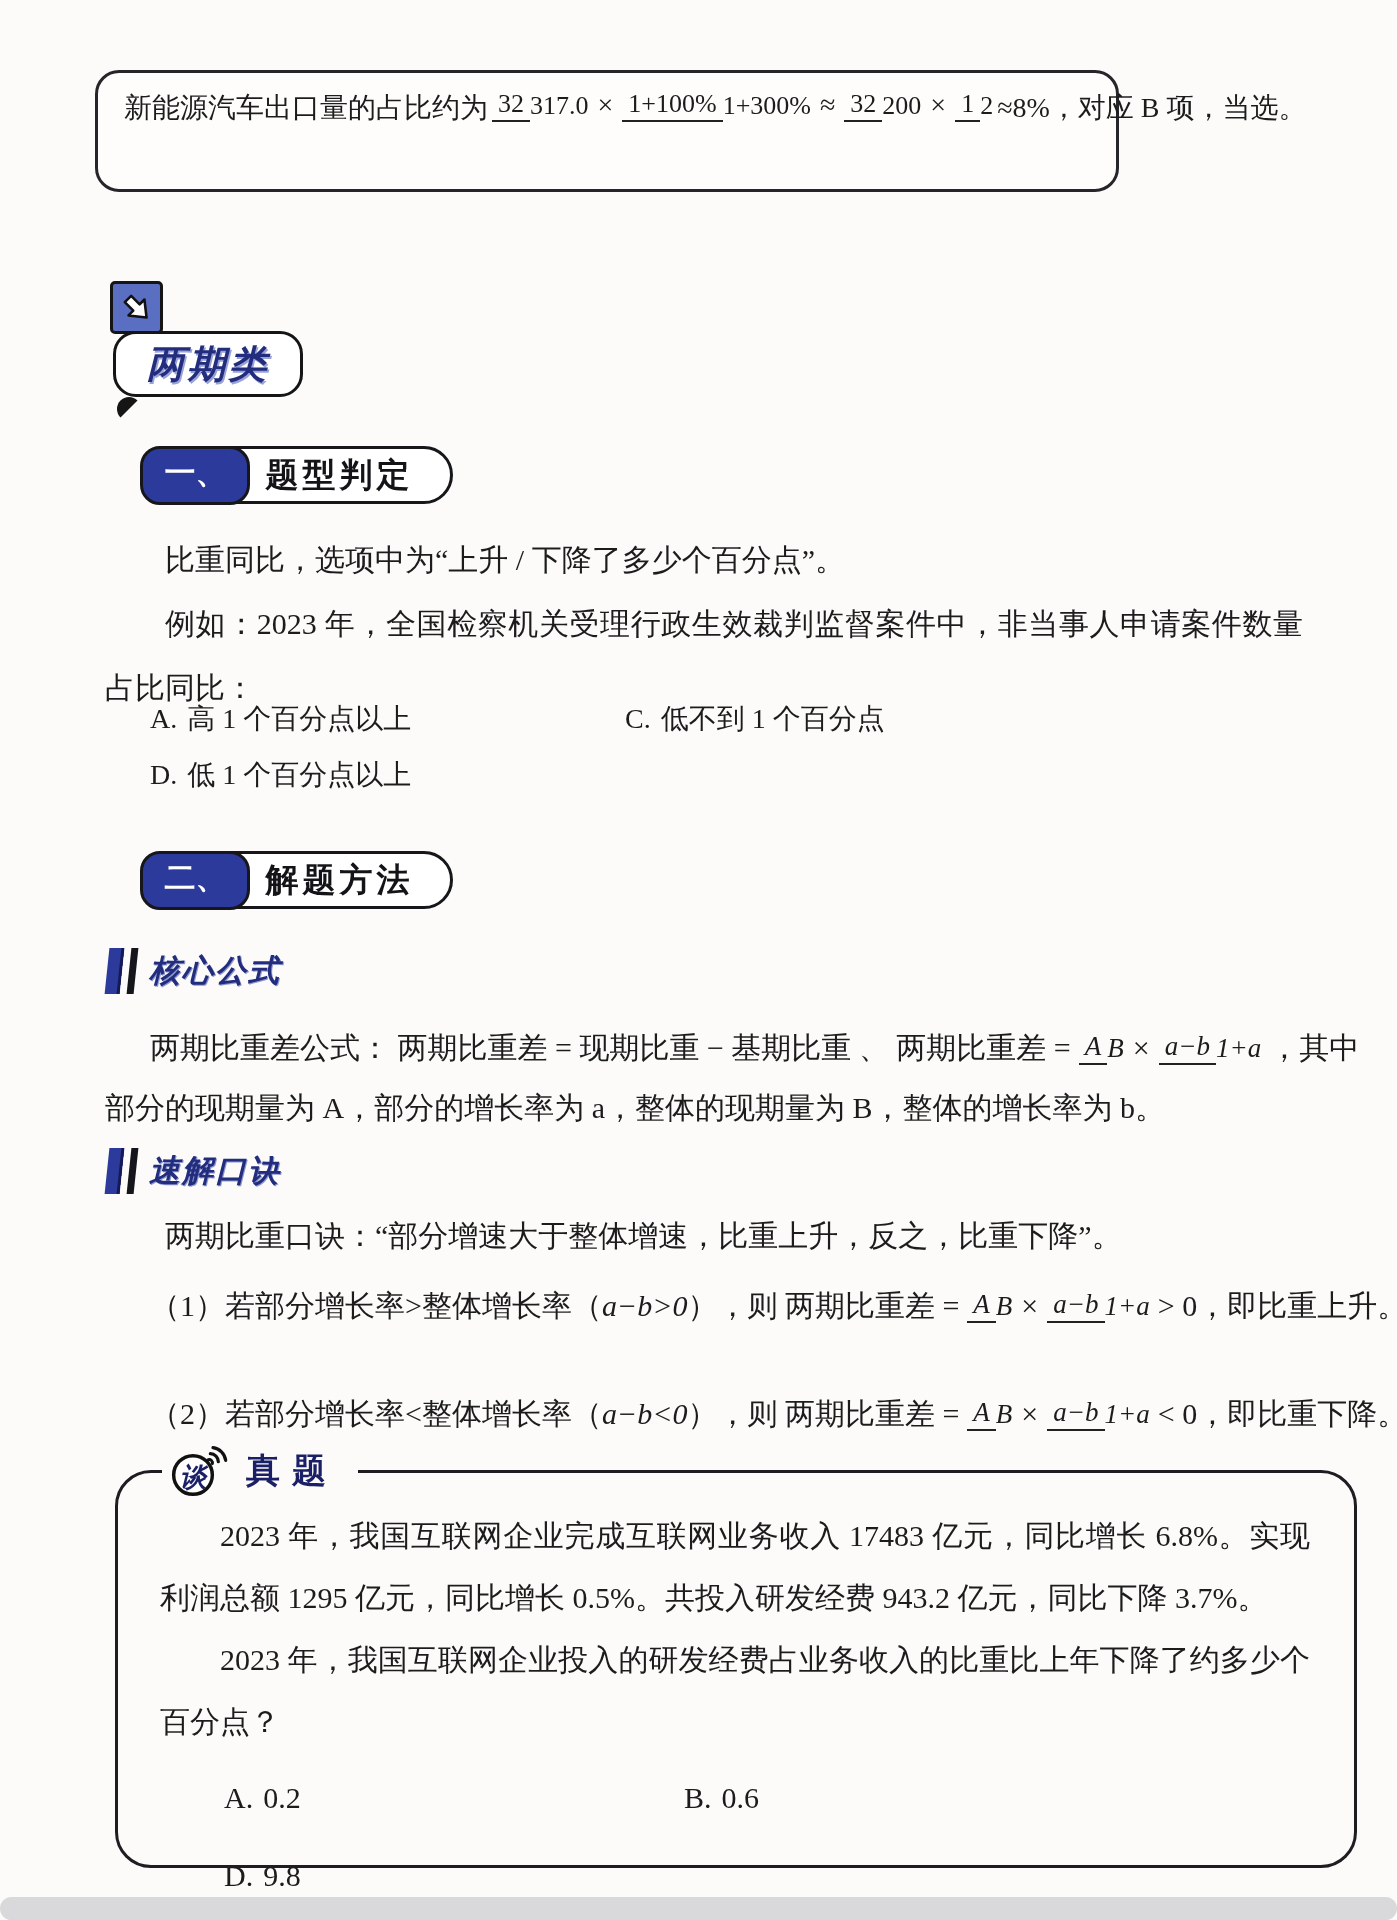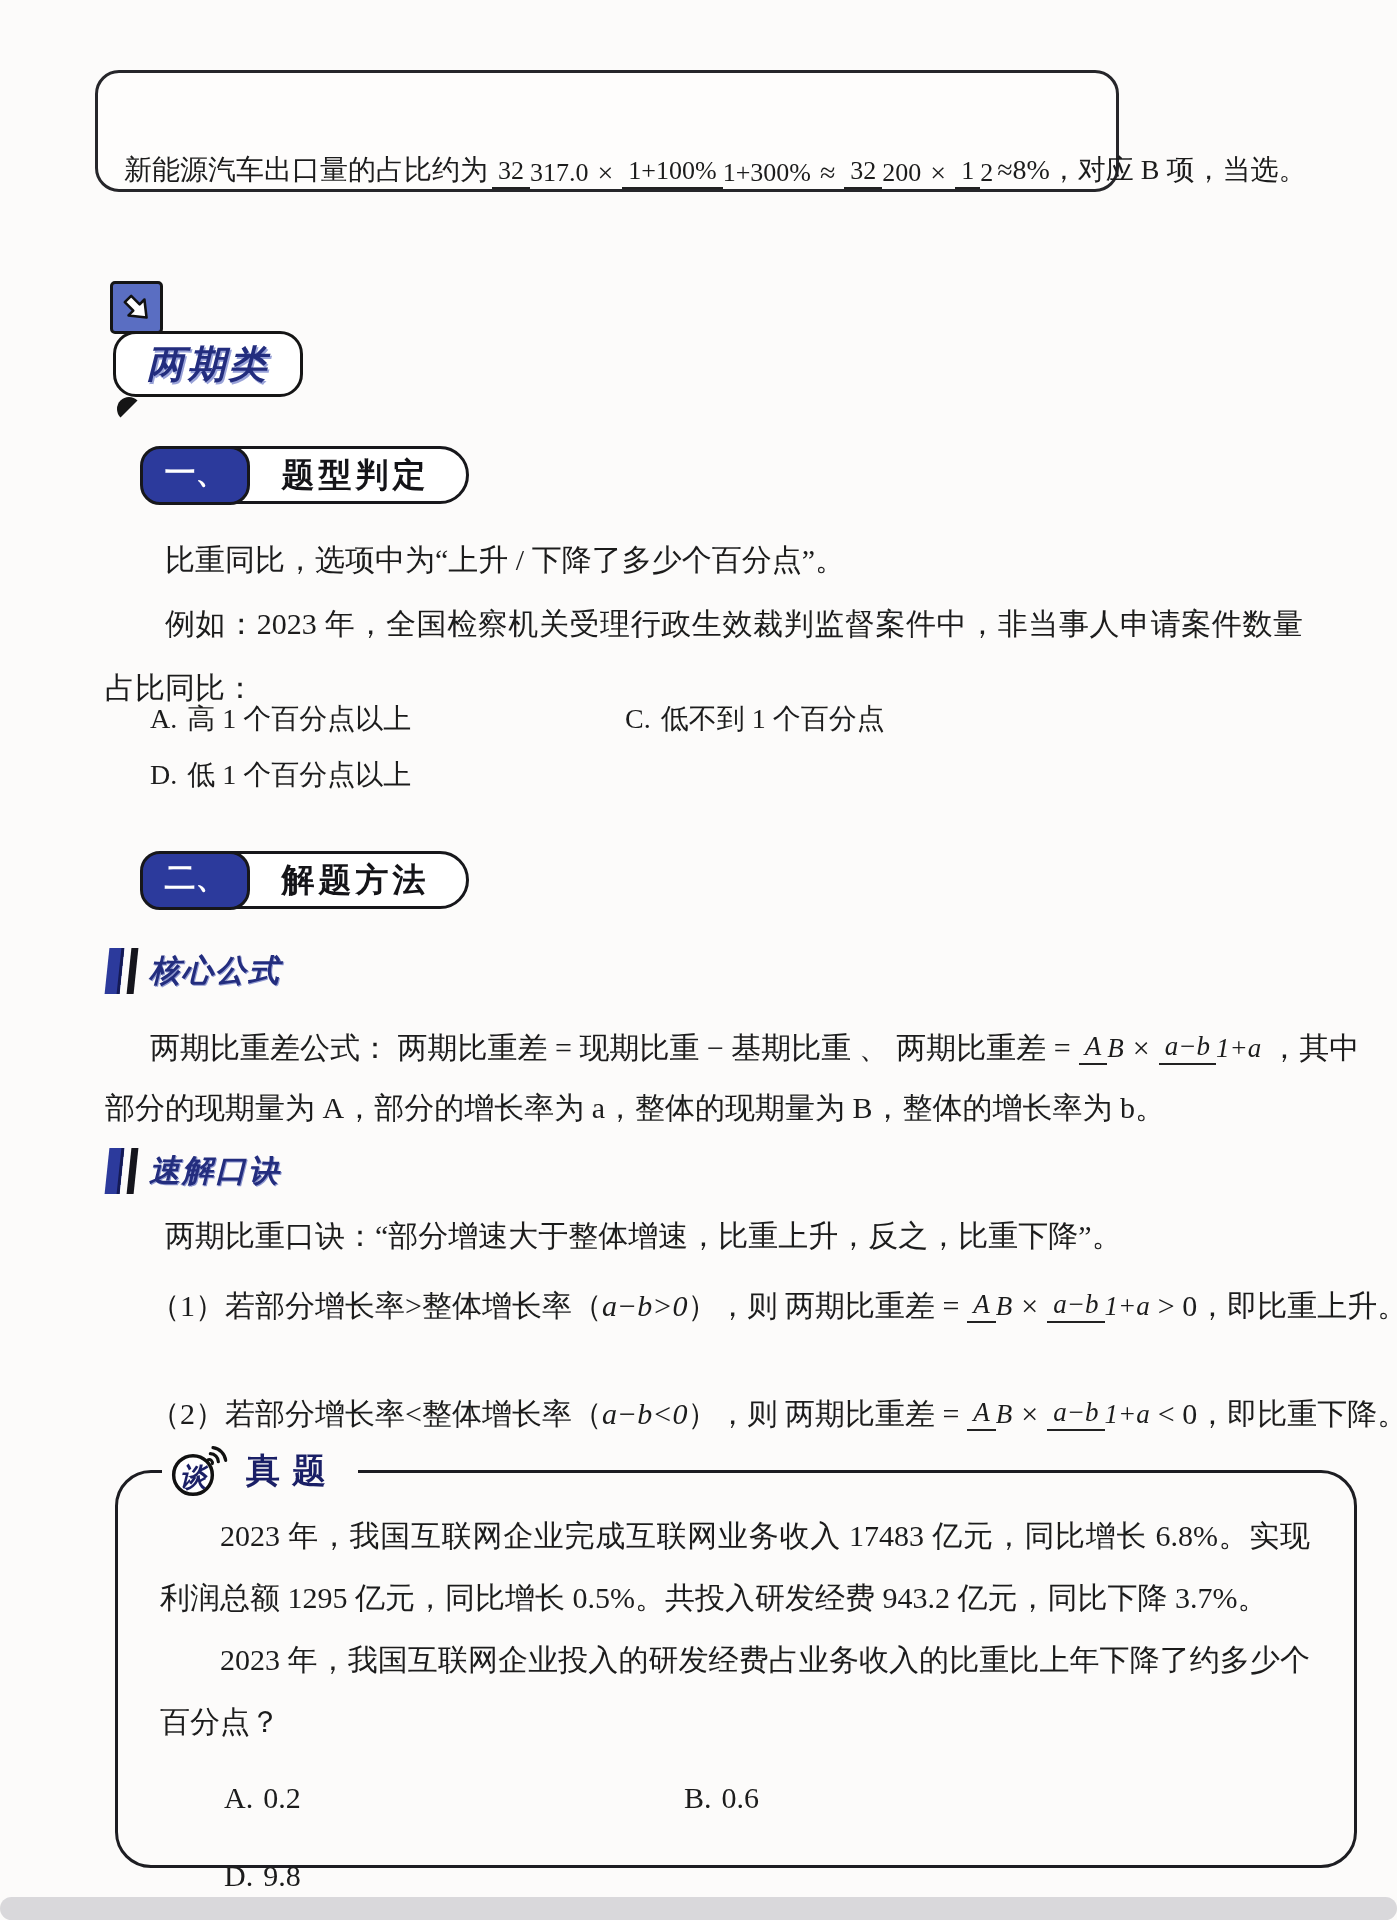--- a/index.html
+++ b/index.html
@@ -14,21 +14,21 @@
     width:1397px;height:1920px;position:relative;overflow:hidden;
     background:#fcfbfa;color:var(--ink);
     font-family:"Liberation Serif","DejaVu Serif",serif;
   }
   .abs{position:absolute;border-radius:23px;}
 
   
   .solution-box{
     left:95px;top:70px;width:1024px;height:122px;
     border:3px solid #26262a;border-radius:24px;background:#fefdfc;
-    display:flex;align-items:flex-end;padding:0 10px 0 26px;
+    display:flex;align-items:flex-start;padding:16px 10px 0 26px;
     font-size:28px;white-space:nowrap;
   }
   .frac{display:inline-flex;flex-direction:row;align-items:center;
         vertical-align:middle;margin:0 4px;font-size:26px;line-height:1.15;}
   .frac .num{border-bottom:2.4px solid #222;padding:0 6px 1px;}
   .frac .den{padding-top:1px;}
   .op{margin:0 5px;}
   .mi{font-style:italic;}
 
   
@@ -62,21 +62,21 @@
   .pill-num{
     align-self:stretch;display:flex;align-items:center;
     background:var(--accent);color:#fff;
     margin:-3.5px 16px -3.5px -3.5px;padding:0 20px 4px 22px;
     border-radius:20px;border:3.5px solid #17171b;
     font-family:"Liberation Sans","DejaVu Sans",sans-serif;
     font-weight:bold;font-size:31px;
   }
   .pill-title{
     font-family:Liberation Mono, monospace;
-    font-weight:bold;font-size:33px;color:#141418;letter-spacing:4px;margin-left:16px;
+    font-weight:bold;font-size:33px;color:#141418;letter-spacing:4px;
   }
 
   
   .subhead{position:absolute;display:flex;align-items:center;}
   .subhead .bars{width:32px;height:46px;position:relative;margin-right:12px;}
   .bar1{position:absolute;left:2px;top:0;width:15px;height:46px;
         background:var(--accent);transform:skewX(-6deg);box-shadow:inset -3px 0 0 #141a55;}
   .bar2{position:absolute;left:24px;top:0;width:7px;height:46px;
         background:#15151c;transform:skewX(-6deg);}
   .subhead-text{

